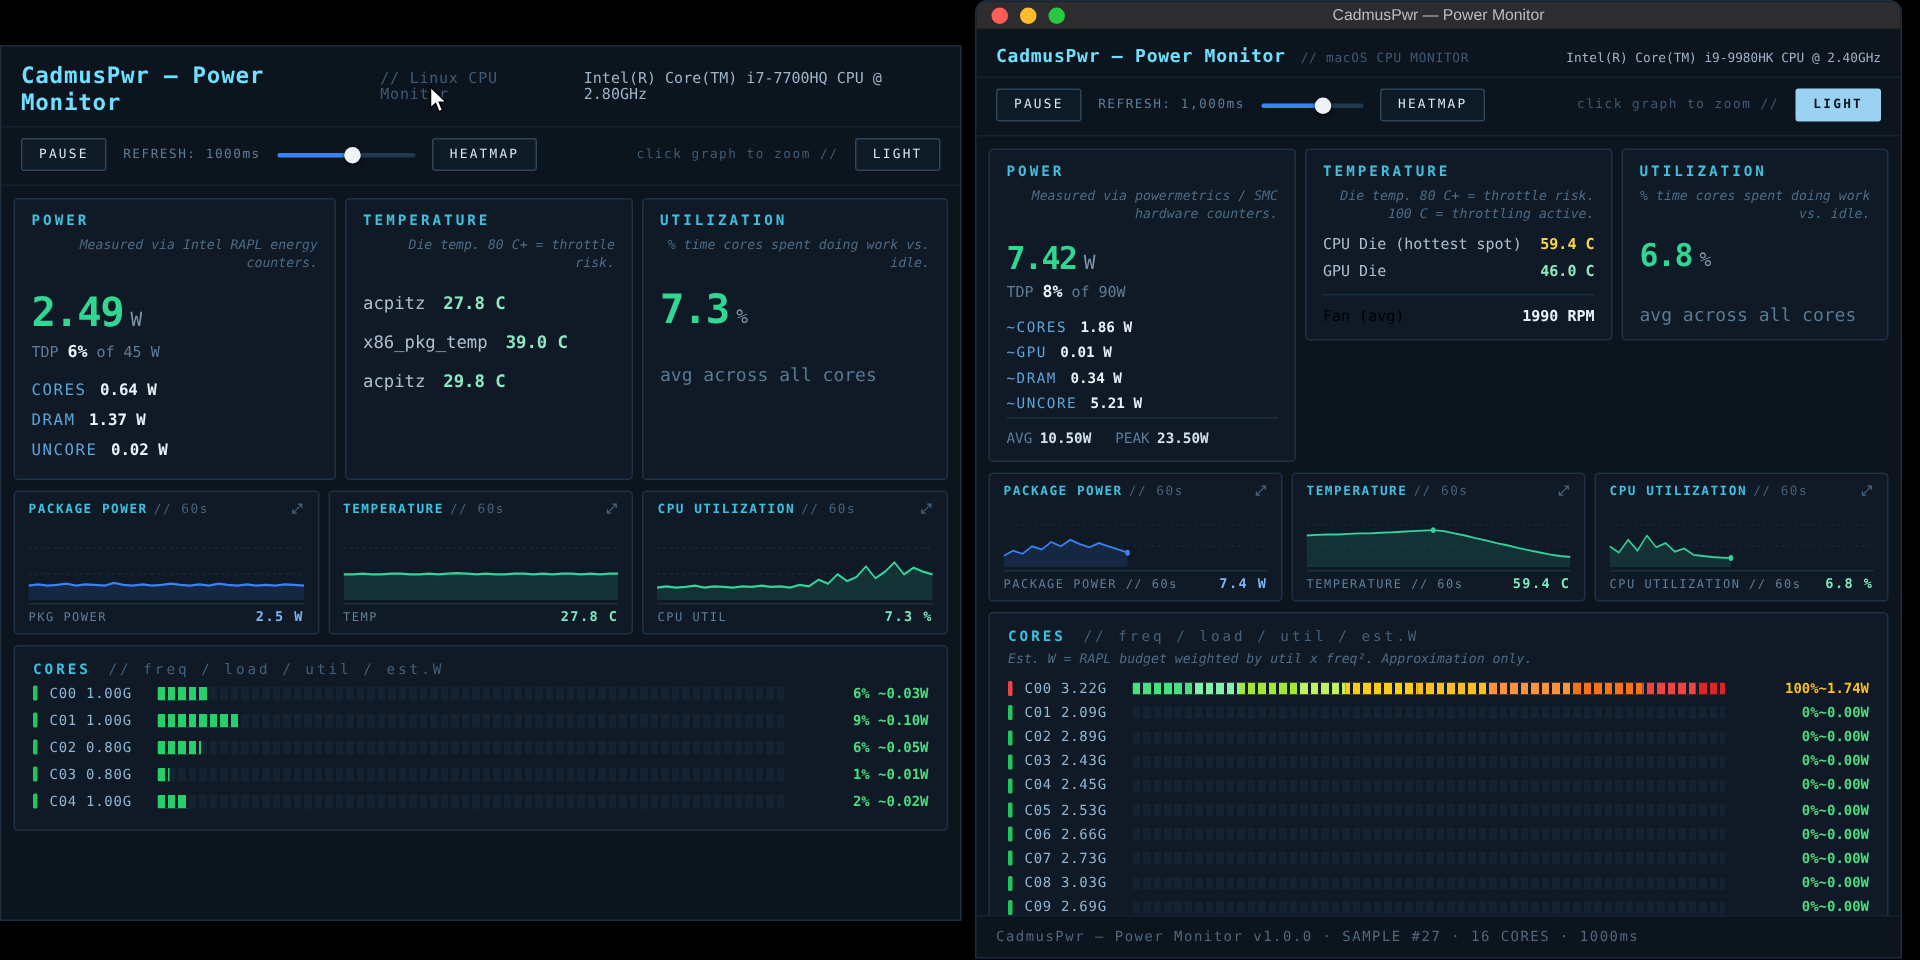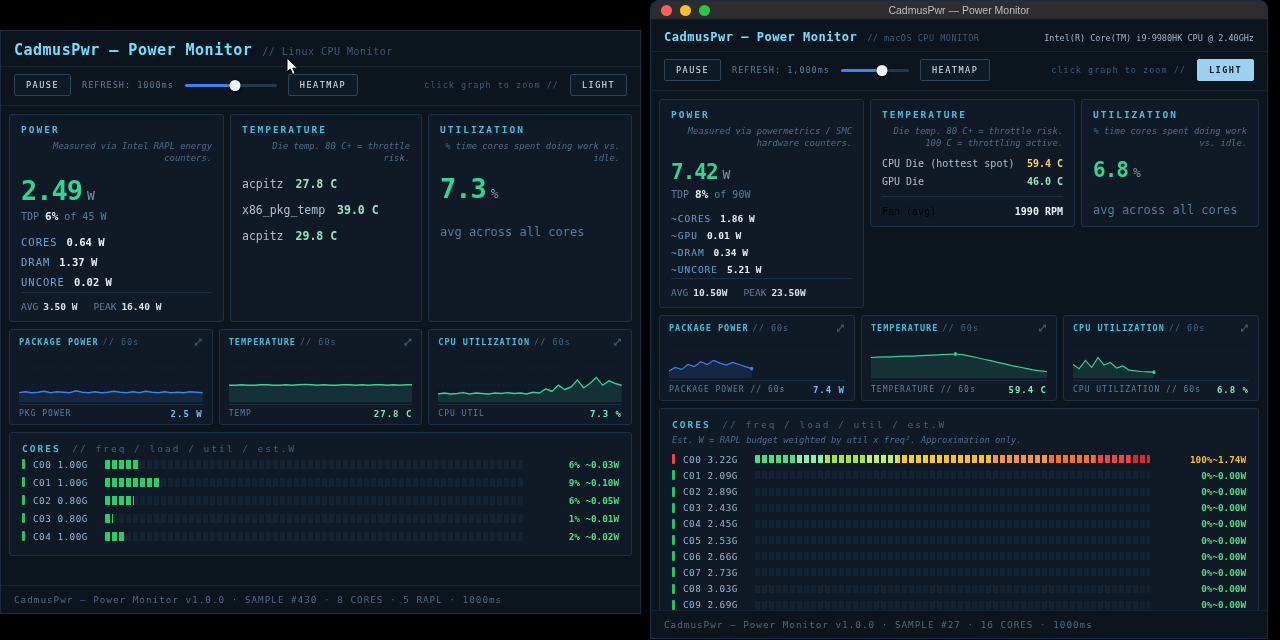--- a/index.html
+++ b/index.html
@@ -121,20 +121,21 @@
 </head>
 <body>
 
 <div class="stage">
 
   <div class="window win-left">
 
     <div class="app-header">
       <span class="app-title">CadmusPwr — Power Monitor</span>
       <span class="app-subtitle">//  Linux CPU Monitor</span>
+      <span class="app-cpu">Intel(R) Core(TM) i7-7700HQ CPU @ 2.80GHz</span>
     </div>
 
     <div class="toolbar">
       <button class="btn">PAUSE</button>
       <span class="refresh-label">REFRESH: 1000ms</span>
       <span class="slider">
         <span class="slider-track"></span>
         <span class="slider-fill" style="width: 55%;"></span>
         <span class="slider-thumb" style="left: 55%;"></span>
       </span>
@@ -165,24 +166,20 @@
             <span class="kv-value">0.64 W</span>
           </div>
           <div class="kv">
             <span class="kv-label">DRAM</span>
             <span class="kv-value">1.37 W</span>
           </div>
           <div class="kv">
             <span class="kv-label">UNCORE</span>
             <span class="kv-value">0.02 W</span>
           </div>
-          <div class="avgpeak">
-            <span><span class="dim">AVG</span><b>3.50 W</b></span>
-            <span><span class="dim">PEAK</span><b>16.40 W</b></span>
-          </div>
         </div>
 
         <div class="panel">
           <div class="panel-title">TEMPERATURE</div>
           <div class="panel-desc">Die temp. 80 C+ = throttle risk.</div>
           <div class="trow">
             <span class="t-label">acpitz</span>
             <span class="t-value" style="color: rgb(142, 232, 192);">27.8 C</span>
           </div>
           <div class="trow">
@@ -301,21 +298,20 @@
               <span class="core-track">
                 <i style="width:5%;background:#25d06b"></i>
               </span>
               <span class="core-value" style="color:#4ade80">2% ~0.02W</span>
             </div>
           </div>
       </div>
 
     </div>
 
-    <div class="statusbar">CadmusPwr — Power Monitor v1.0.0   ·   SAMPLE #430   ·   8 CORES   ·   5 RAPL   ·   1000ms</div>
   </div>
 
   <div class="window win-right">
 
     <div class="titlebar">
       <span class="titlebar-title">CadmusPwr — Power Monitor</span>
       <span class="lights">
         <span class="light red"></span>
         <span class="light yellow"></span>
         <span class="light green"></span>

